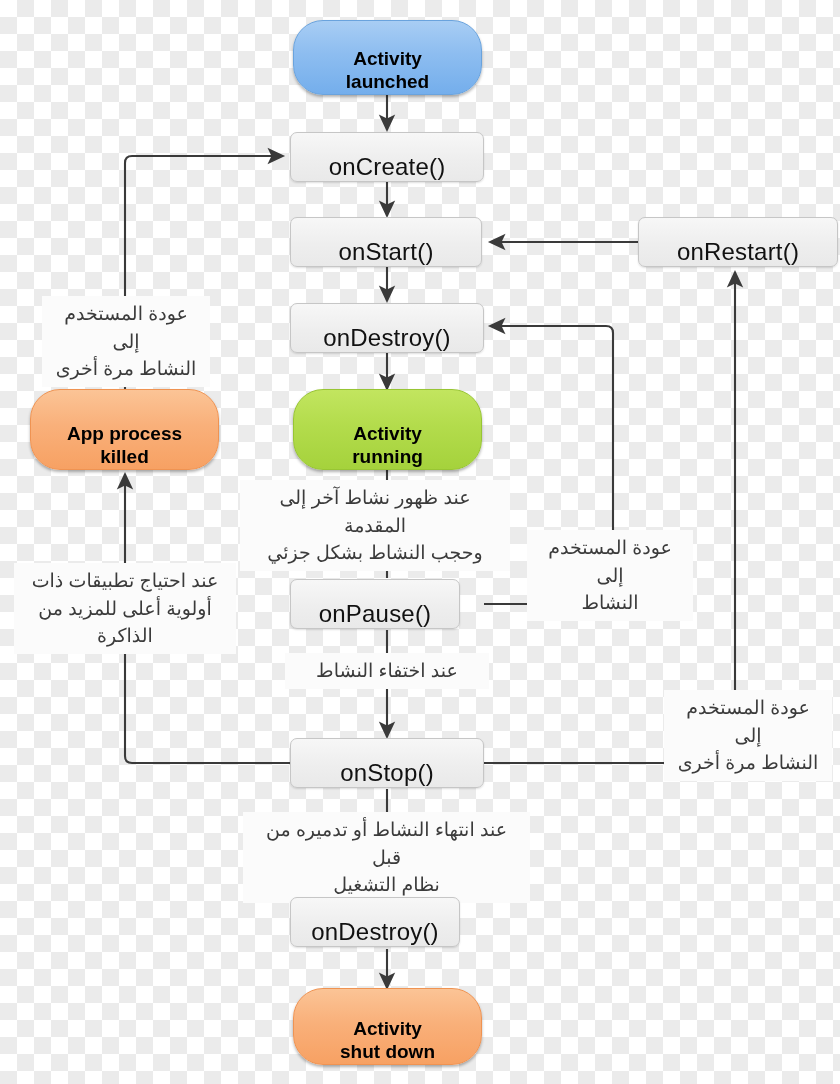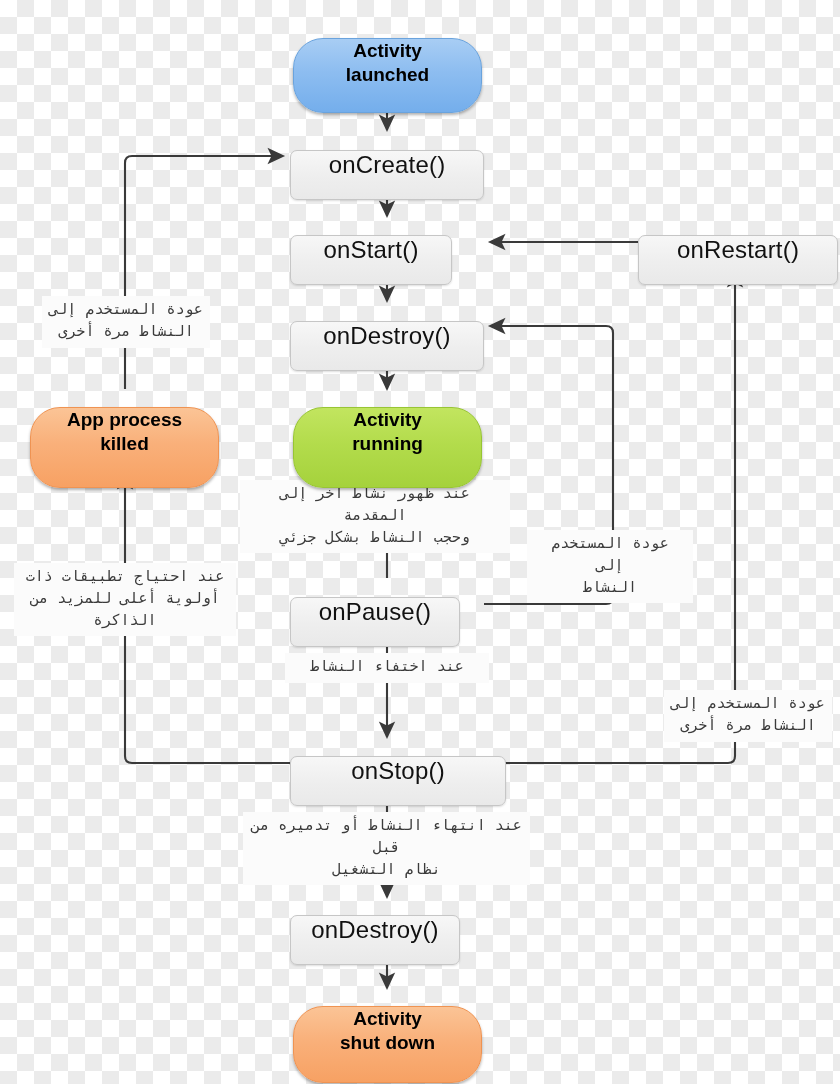--- a/index.html
+++ b/index.html
@@ -32,25 +32,24 @@
     height: 1084px;
     pointer-events: none;
     z-index: 1;
   }
 
   
   .node {
     position: absolute;
     box-sizing: border-box;
     display: flex;
-    align-items: flex-start;
+    align-items: flex-end;
     justify-content: center;
     text-align: center;
     z-index: 3;
-    margin-top: 18px;
   }
 
   
   .callback {
     background: linear-gradient(to bottom, #f7f7f7 0%, #eeeeee 55%, #e9e9e9 100%);
     border: 1px solid #c6c6c6;
     border-radius: 7px;
     box-shadow: 0 1px 2px rgba(0,0,0,0.13);
     color: #111111;
     font-size: 24px;
@@ -81,22 +80,22 @@
 
   
   .note {
     position: absolute;
     box-sizing: border-box;
     z-index: 2;
     background: #fbfbfb;
     color: #3b3b3b;
     direction: rtl;
     text-align: center;
-    font-family: Liberation Mono, monospace;
-    font-size: 15px;
+    font-family: Liberation Sans, sans-serif;
+    font-size: 19px;
     line-height: 1.45;
     padding: 4px 7px;
     white-space: pre-line;
   }
 </style>
 </head>
 <body>
 
 <div id="canvas">
 
@@ -153,37 +152,37 @@
 
   <div class="node state state-orange" style="left:293px; top:988px; width:189px; height:77px;">
     <span style="white-space:pre-line;">Activity
 shut down</span>
   </div>
 
   <div class="node callback" style="left:290px; top:132px; width:194px; height:50px;">
     <span>onCreate()</span>
   </div>
 
-  <div class="node callback" style="left:290px; top:217px; width:162px; height:50px;">
+  <div class="node callback" style="left:290px; top:217px; width:192px; height:50px;">
     <span>onStart()</span>
   </div>
 
   <div class="node callback" style="left:638px; top:217px; width:200px; height:50px;">
     <span>onRestart()</span>
   </div>
 
   <div class="node callback" style="left:290px; top:303px; width:194px; height:50px;">
     <span>onDestroy()</span>
   </div>
 
   <div class="node callback" style="left:290px; top:579px; width:170px; height:50px;">
     <span>onPause()</span>
   </div>
 
-  <div class="node callback" style="left:290px; top:738px; width:216px; height:50px;">
+  <div class="node callback" style="left:290px; top:738px; width:194px; height:50px;">
     <span>onStop()</span>
   </div>
 
   <div class="node callback" style="left:290px; top:897px; width:170px; height:50px;">
     <span>onDestroy()</span>
   </div>
 
   <div class="note" style="left:42px; top:296px; width:168px;">عودة المستخدم إلى
 النشاط مرة أخرى</div>
 

